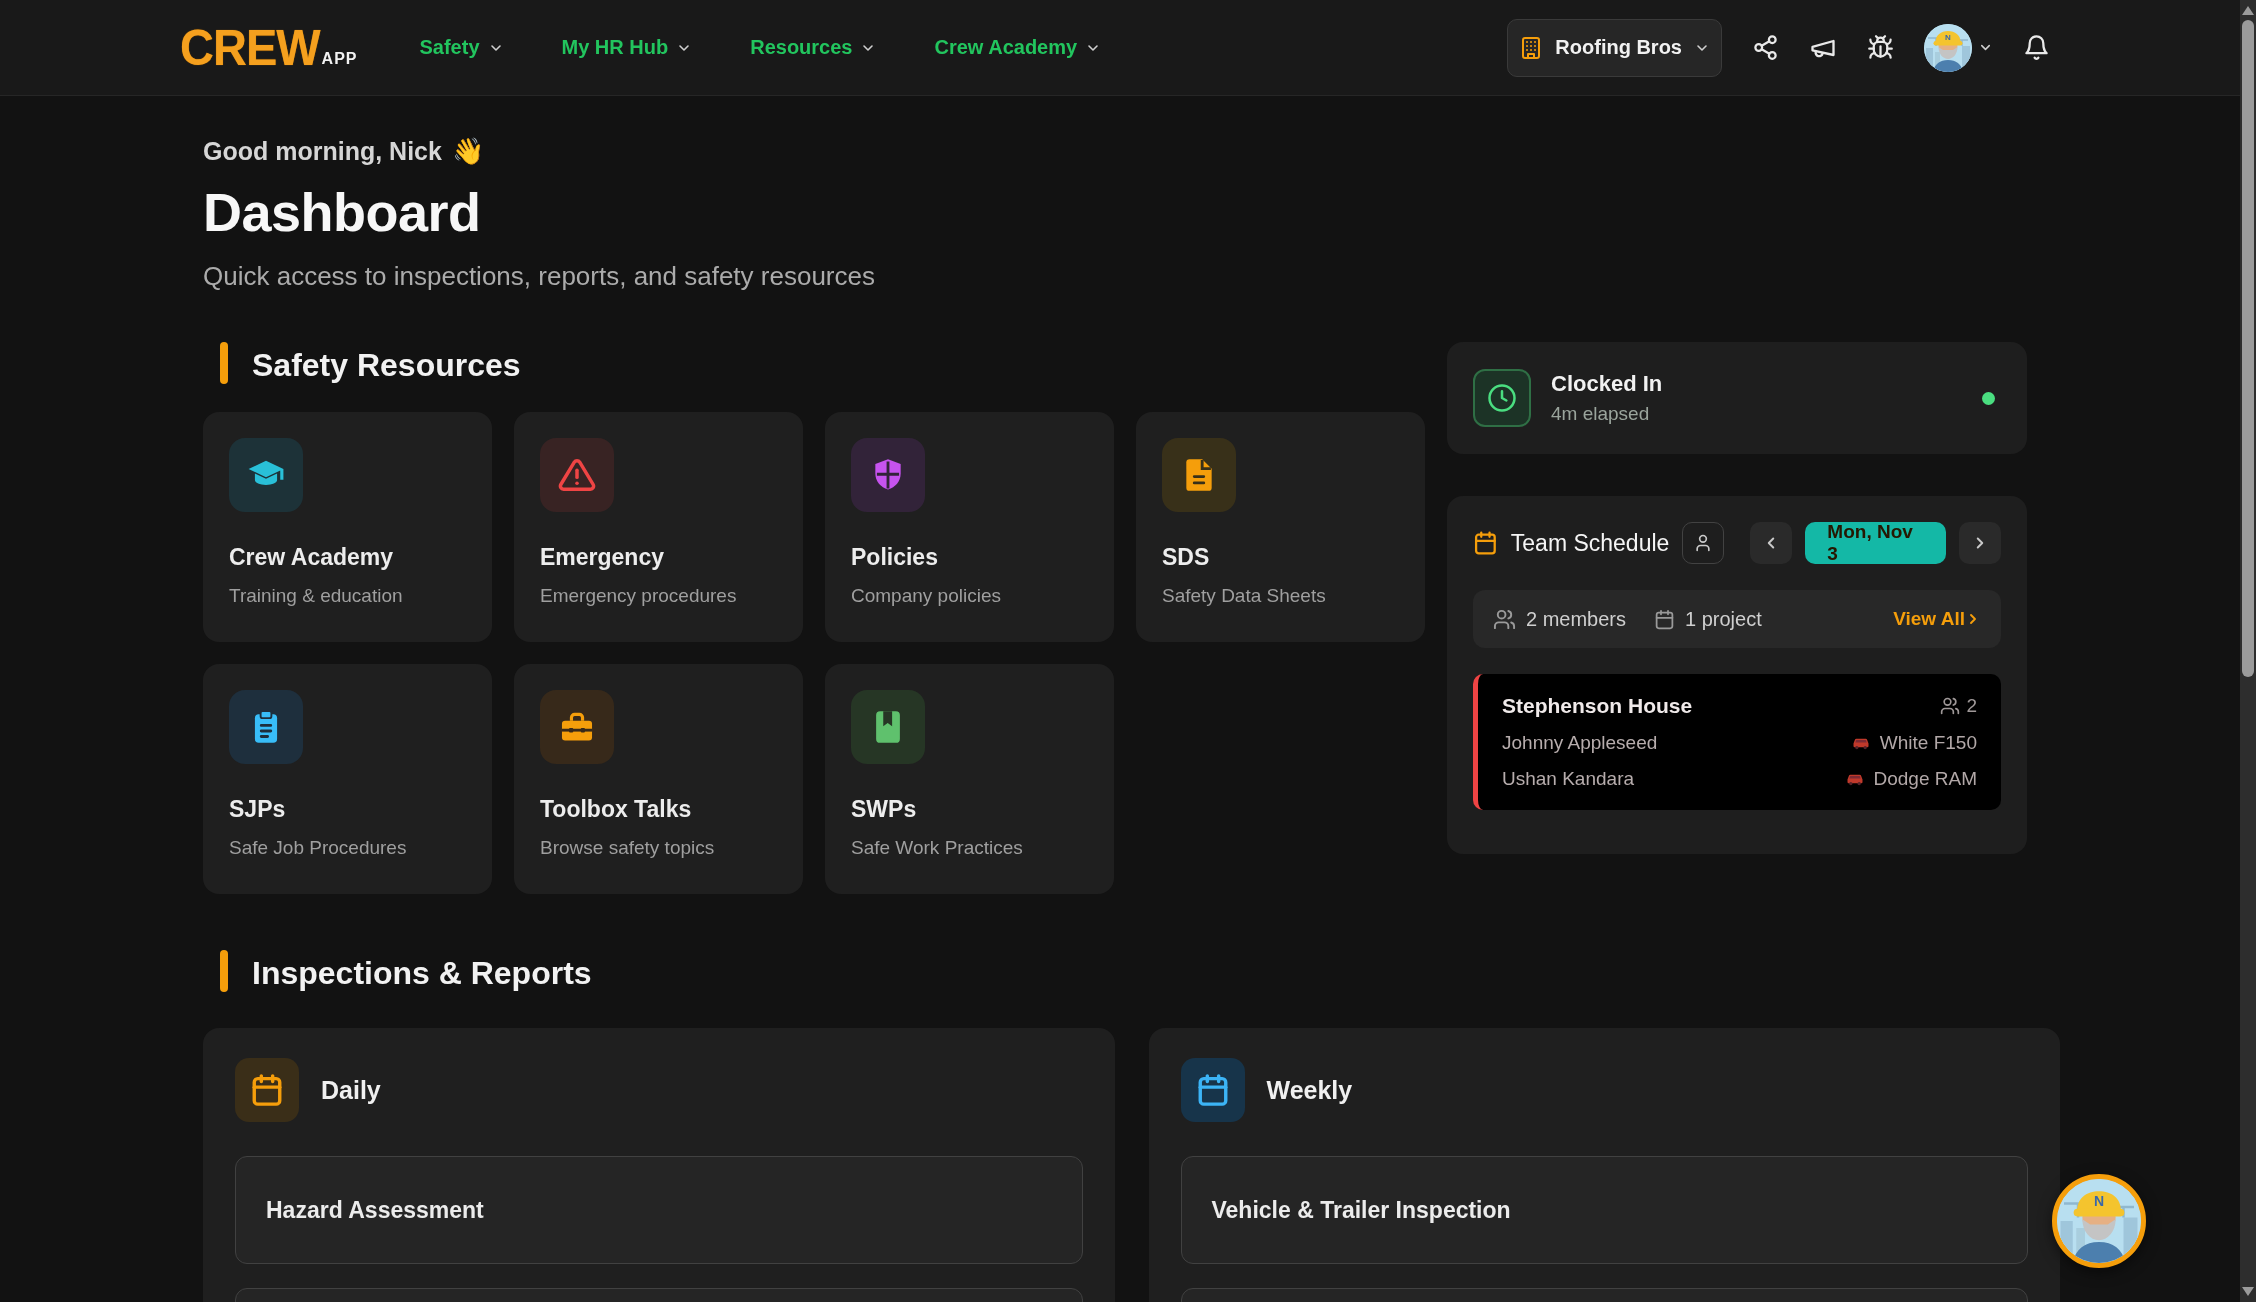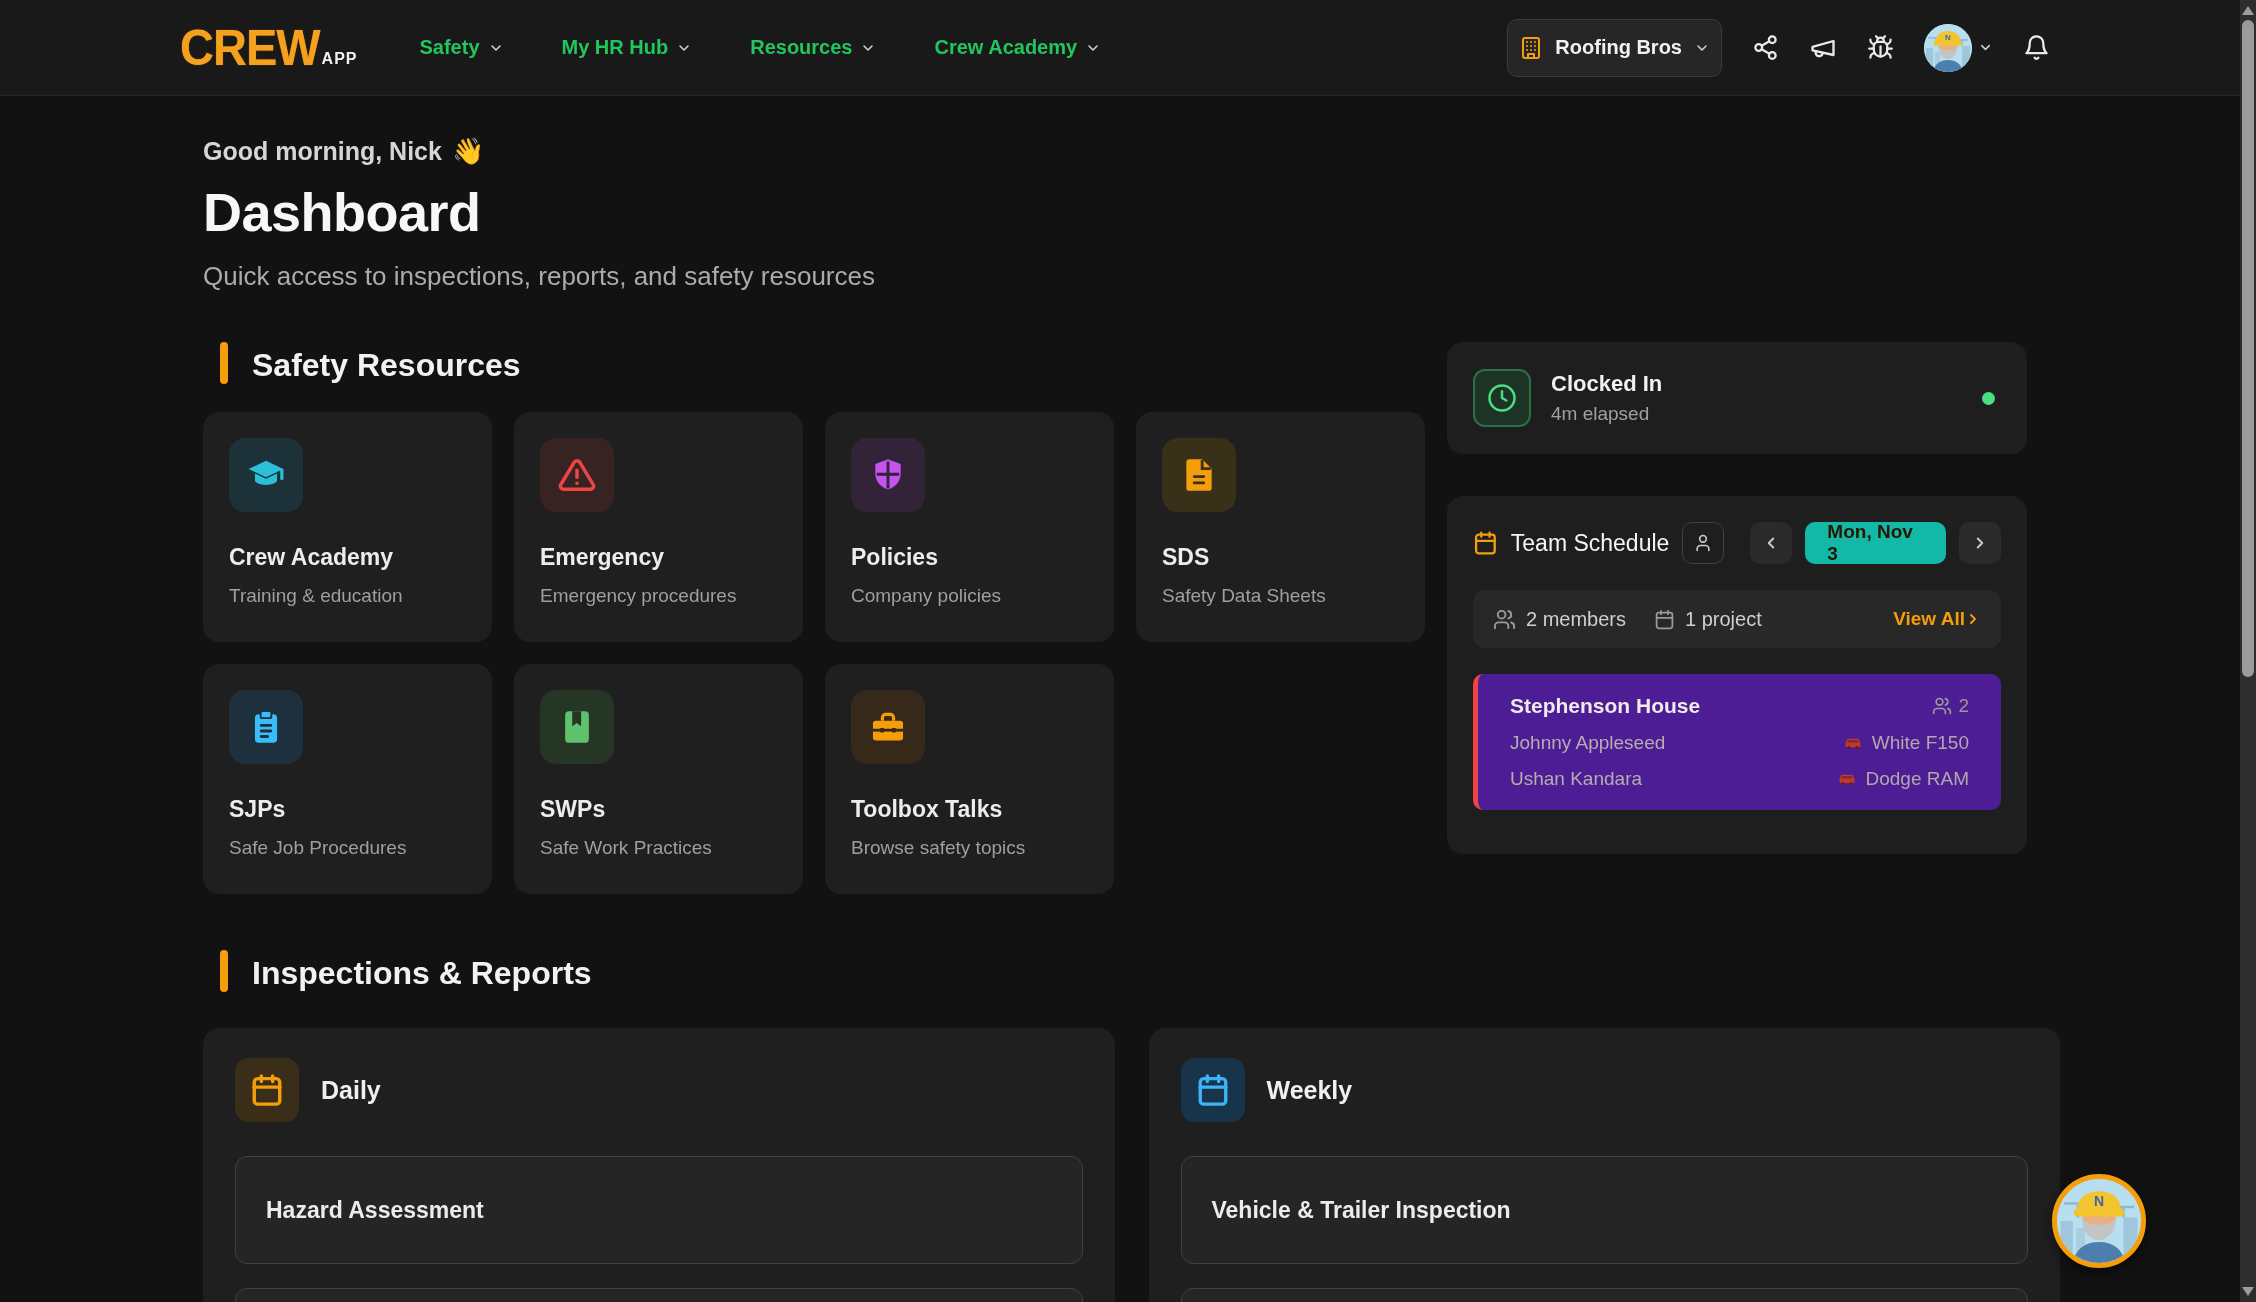--- a/index.html
+++ b/index.html
@@ -98,22 +98,22 @@
   .sched-stats {
     margin-top:26px; height:58px; background:#282828; border-radius:12px;
     display:flex; align-items:center; padding:0 20px; gap:10px;
   }
   .stat { display:flex; align-items:center; gap:10px; color:#cfcfcf; font-size:20px; }
   .stat svg { color:#9a9a9a; }
   .stat + .stat { margin-left:18px; }
   .view-all { margin-left:auto; display:flex; align-items:center; color:#f59e0b; font-size:19px; font-weight:700; cursor:pointer; }
 
   .project-card {
-    margin-top:26px; background:#4c1d95; border-left:5px solid #ef4444; border-radius:10px;
-    padding:20px 32px;
+    margin-top:26px; background:#000000; border-left:5px solid #ef4444; border-radius:10px;
+    padding:20px 24px;
   }
   .project-head { display:flex; align-items:center; }
   .project-name { font-size:21px; font-weight:800; color:#f0eaea; }
   .project-count { margin-left:auto; display:flex; align-items:center; gap:6px; color:#9f9898; font-size:19px; }
   .crew-row { display:flex; align-items:center; margin-top:14px; font-size:19px; color:#b7adad; }
   .crew-vehicle { margin-left:auto; display:flex; align-items:center; gap:9px; color:#b2a8a8; }
 
   
   .insp-section { margin-top:56px; }
   .insp-grid { display:grid; grid-template-columns:1fr 1fr; gap:34px; margin-top:36px; }
@@ -320,42 +320,42 @@
                 <rect x="5" y="4" width="14" height="18" rx="2.4" fill="currentColor"></rect>
                 <rect x="8.6" y="2" width="6.8" height="4.4" rx="1.2" fill="currentColor" stroke="#1e2f3d" stroke-width="1.2"></rect>
                 <path d="M9 11h6M9 14.5h6M9 18h4" stroke="#1e2f3d" stroke-width="1.8" fill="none" stroke-linecap="round"></path>
               </svg>
           </div>
           <div class="res-title">SJPs</div>
           <div class="res-sub">Safe Job Procedures</div>
         </div>
 
         <div class="res-card">
-          <div class="tile tile-swp">
-            <svg width="38" height="38" viewBox="0 0 24 24">
-                <path fill="currentColor" d="M7 2h10a2.5 2.5 0 0 1 2.5 2.5v15A2.5 2.5 0 0 1 17 22H7a2.5 2.5 0 0 1-2.5-2.5v-15A2.5 2.5 0 0 1 7 2z"></path>
-                <path fill="#263625" d="M9 2v9.5l2.8-2 2.8 2V2z"></path>
-              </svg>
-          </div>
-          <div class="res-title">SWPs</div>
-          <div class="res-sub">Safe Work Practices</div>
-        </div>
-
-        <div class="res-card">
           <div class="tile tile-toolbox">
             <svg width="38" height="38" viewBox="0 0 24 24">
                 <rect x="2.5" y="8" width="19" height="12.5" rx="2" fill="currentColor"></rect>
                 <path d="M8.5 8V6a2 2 0 0 1 2-2h3a2 2 0 0 1 2 2v2" fill="none" stroke="currentColor" stroke-width="2"></path>
                 <path d="M2.5 14h19" stroke="#37291a" stroke-width="1.8"></path>
                 <rect x="7" y="12.6" width="2.6" height="2.8" rx="0.6" fill="#37291a"></rect>
                 <rect x="14.4" y="12.6" width="2.6" height="2.8" rx="0.6" fill="#37291a"></rect>
               </svg>
           </div>
           <div class="res-title">Toolbox Talks</div>
           <div class="res-sub">Browse safety topics</div>
+        </div>
+
+        <div class="res-card">
+          <div class="tile tile-swp">
+            <svg width="38" height="38" viewBox="0 0 24 24">
+                <path fill="currentColor" d="M7 2h10a2.5 2.5 0 0 1 2.5 2.5v15A2.5 2.5 0 0 1 17 22H7a2.5 2.5 0 0 1-2.5-2.5v-15A2.5 2.5 0 0 1 7 2z"></path>
+                <path fill="#263625" d="M9 2v9.5l2.8-2 2.8 2V2z"></path>
+              </svg>
+          </div>
+          <div class="res-title">SWPs</div>
+          <div class="res-sub">Safe Work Practices</div>
         </div>
 
       </div>
     </div>
 
     <div class="col-right">
       <div class="clock-card">
         <div class="clock-tile">
           <svg width="30" height="30" viewBox="0 0 24 24" fill="none" stroke="currentColor" stroke-width="2" stroke-linecap="round" stroke-linejoin="round">
               <circle cx="12" cy="12" r="10"></circle>

